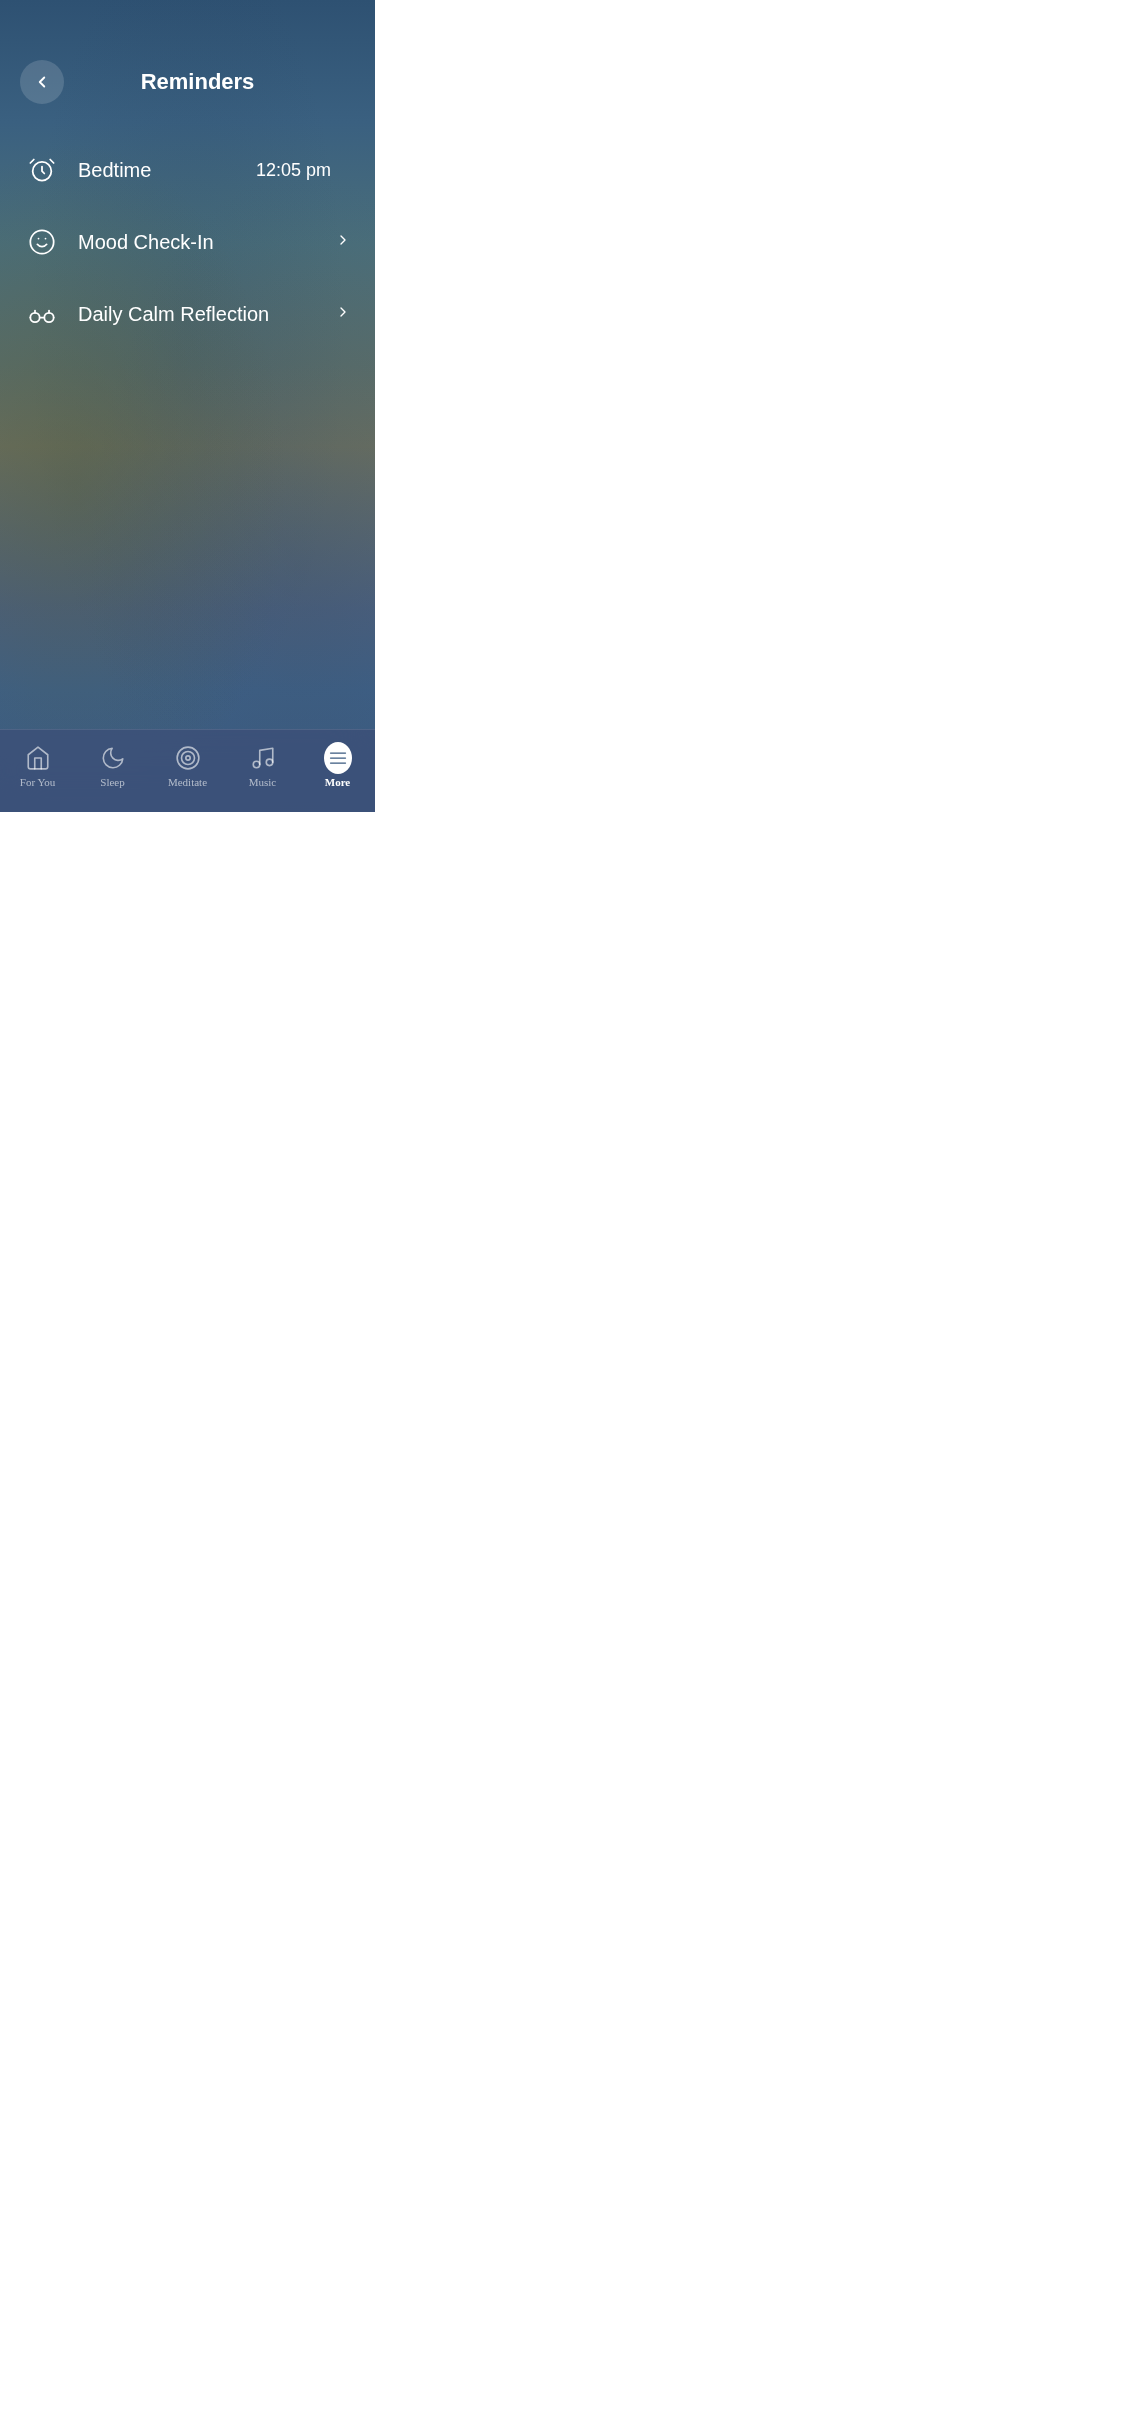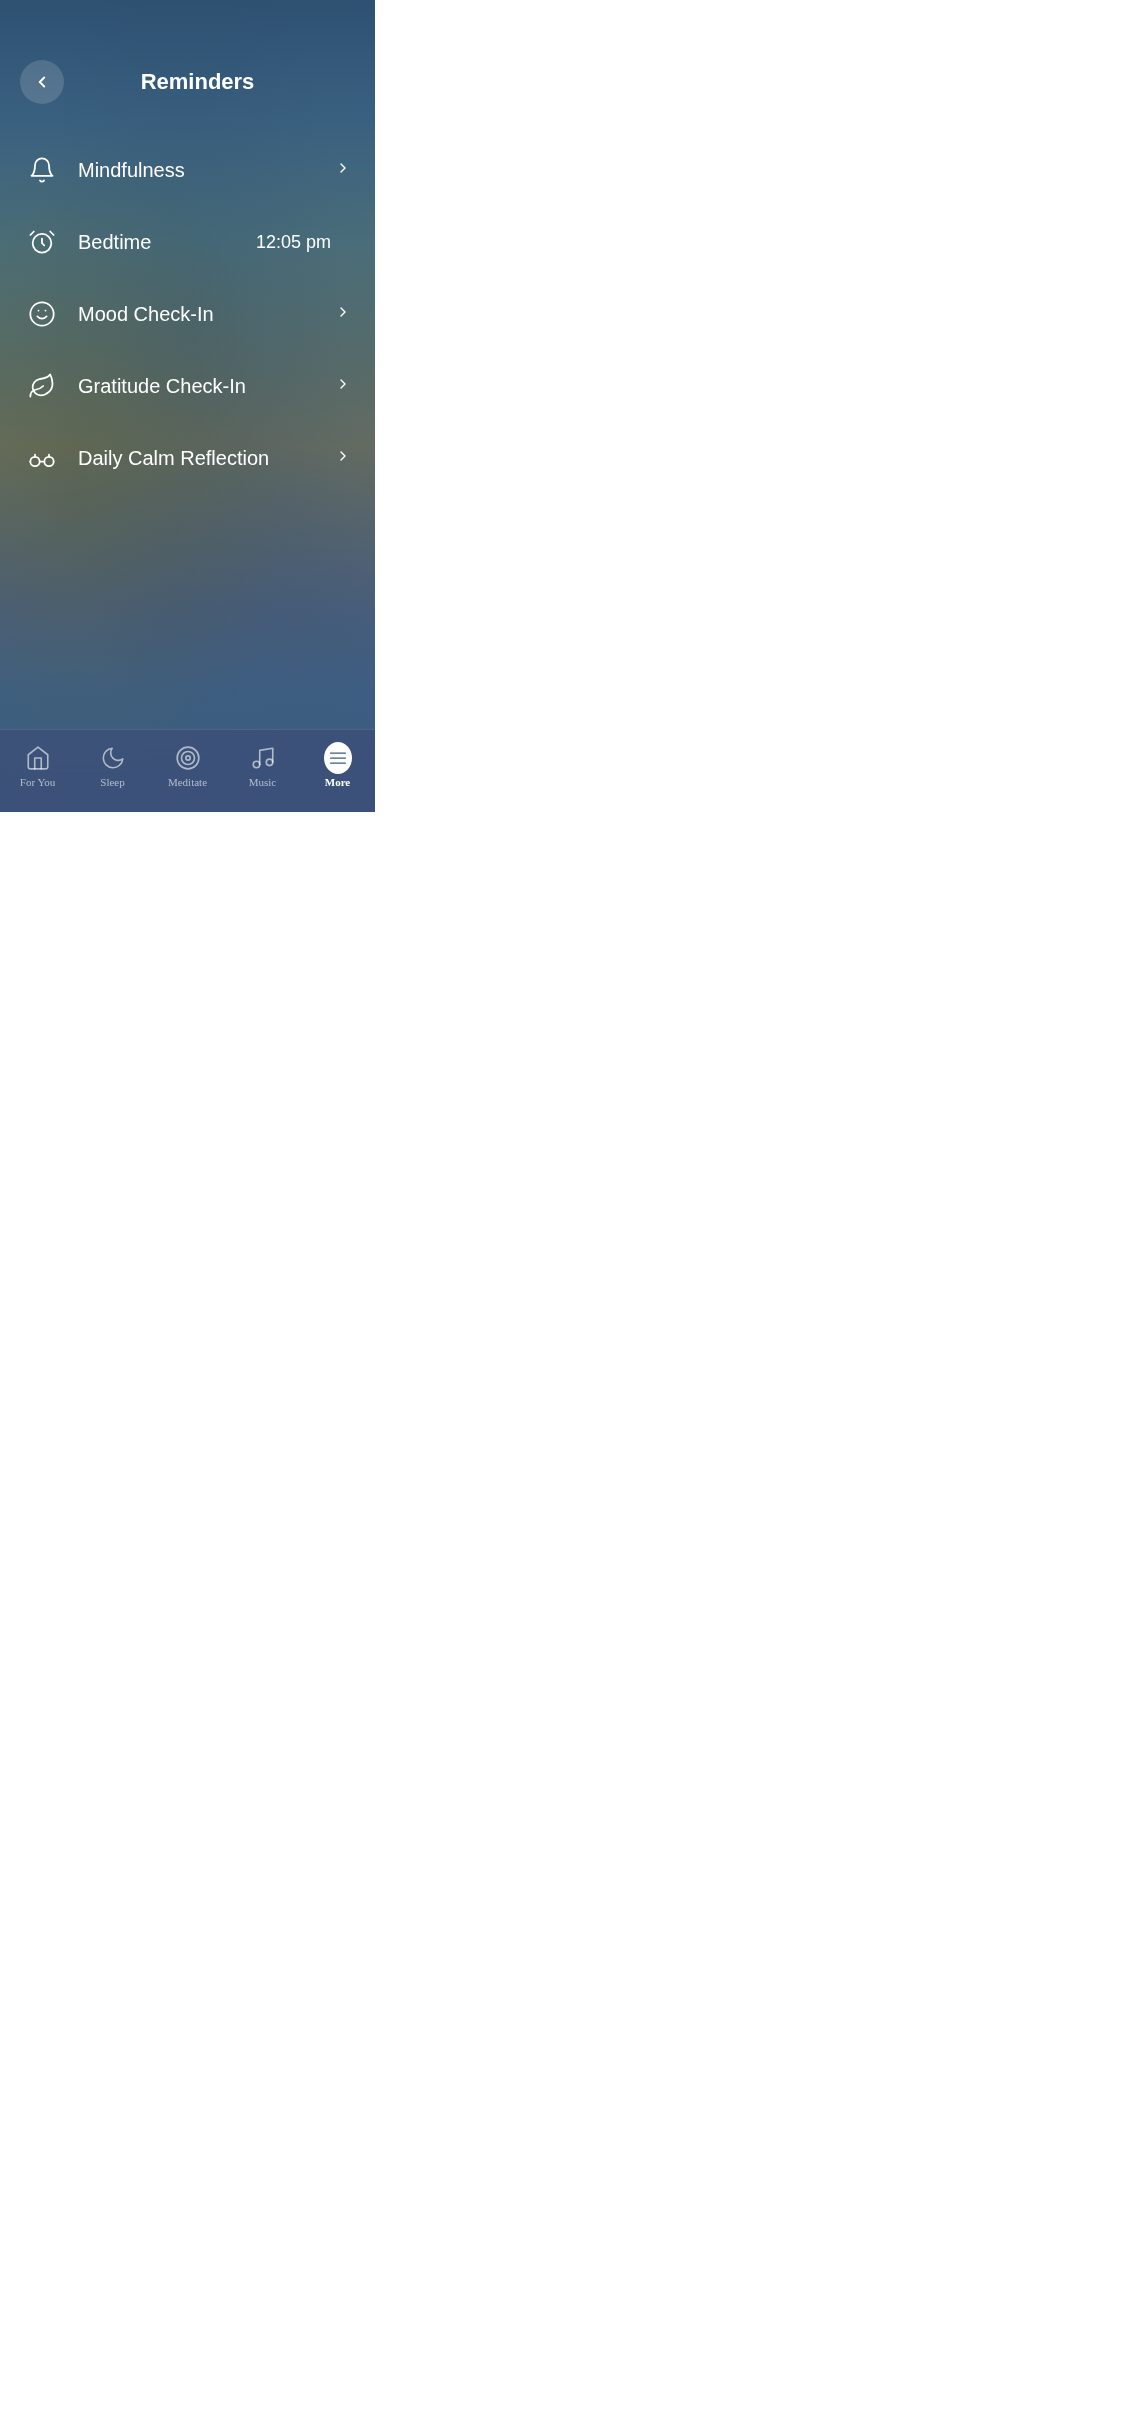--- a/index.html
+++ b/index.html
@@ -217,34 +217,20 @@
       <div class="back-button">
         <svg viewBox="0 0 24 24" fill="none" stroke="white" stroke-width="2.5" stroke-linecap="round" stroke-linejoin="round">
           <polyline points="15 18 9 12 15 6"></polyline>
         </svg>
       </div>
       <div class="header-title">Reminders</div>
     </div>
 
     <div class="menu-list">
 
-      <div class="menu-item">
-        <div class="menu-item-icon">
-          <svg viewBox="0 0 24 24" fill="none" stroke="white" stroke-width="1.5" stroke-linecap="round" stroke-linejoin="round">
-            <path d="M18 8A6 6 0 0 0 6 8c0 7-3 9-3 9h18s-3-2-3-9"></path>
-            <path d="M13.73 21a2 2 0 0 1-3.46 0"></path>
-          </svg>
-        </div>
-        <div class="menu-item-label">Mindfulness</div>
-        <div class="menu-item-chevron">
-          <svg viewBox="0 0 24 24" fill="none" stroke="white" stroke-width="2" stroke-linecap="round" stroke-linejoin="round">
-            <polyline points="9 18 15 12 9 6"></polyline>
-          </svg>
-        </div>
-      </div>
 
       <div class="menu-item">
         <div class="menu-item-icon">
           <svg viewBox="0 0 24 24" fill="none" stroke="white" stroke-width="1.5" stroke-linecap="round" stroke-linejoin="round">
             <circle cx="12" cy="13" r="8"></circle>
             <path d="M12 9v4l2 2"></path>
             <path d="M5 3L2 6"></path>
             <path d="M22 6l-3-3"></path>
           </svg>
         </div>
@@ -262,34 +248,20 @@
           </svg>
         </div>
         <div class="menu-item-label">Mood Check-In</div>
         <div class="menu-item-chevron">
           <svg viewBox="0 0 24 24" fill="none" stroke="white" stroke-width="2" stroke-linecap="round" stroke-linejoin="round">
             <polyline points="9 18 15 12 9 6"></polyline>
           </svg>
         </div>
       </div>
 
-      <div class="menu-item">
-        <div class="menu-item-icon">
-          <svg viewBox="0 0 24 24" fill="none" stroke="white" stroke-width="1.5" stroke-linecap="round" stroke-linejoin="round">
-            <path d="M11 20A7 7 0 0 1 9.8 6.1C15.5 5 17 4.48 19 2c1 2 2 4.18 2 8 0 5.5-4.78 10-10 10z"></path>
-            <path d="M2 21c0-3 1.85-5.36 5.08-6C9.5 14.52 12 13 13 12"></path>
-          </svg>
-        </div>
-        <div class="menu-item-label">Gratitude Check-In</div>
-        <div class="menu-item-chevron">
-          <svg viewBox="0 0 24 24" fill="none" stroke="white" stroke-width="2" stroke-linecap="round" stroke-linejoin="round">
-            <polyline points="9 18 15 12 9 6"></polyline>
-          </svg>
-        </div>
-      </div>
 
       <div class="menu-item">
         <div class="menu-item-icon">
           <svg viewBox="0 0 24 24" fill="none" stroke="white" stroke-width="1.5" stroke-linecap="round" stroke-linejoin="round">
             <circle cx="6" cy="15" r="4"></circle>
             <circle cx="18" cy="15" r="4"></circle>
             <path d="M2 15h0"></path>
             <path d="M10 15h4"></path>
             <path d="M22 15h0"></path>
             <path d="M6 11V9"></path>

